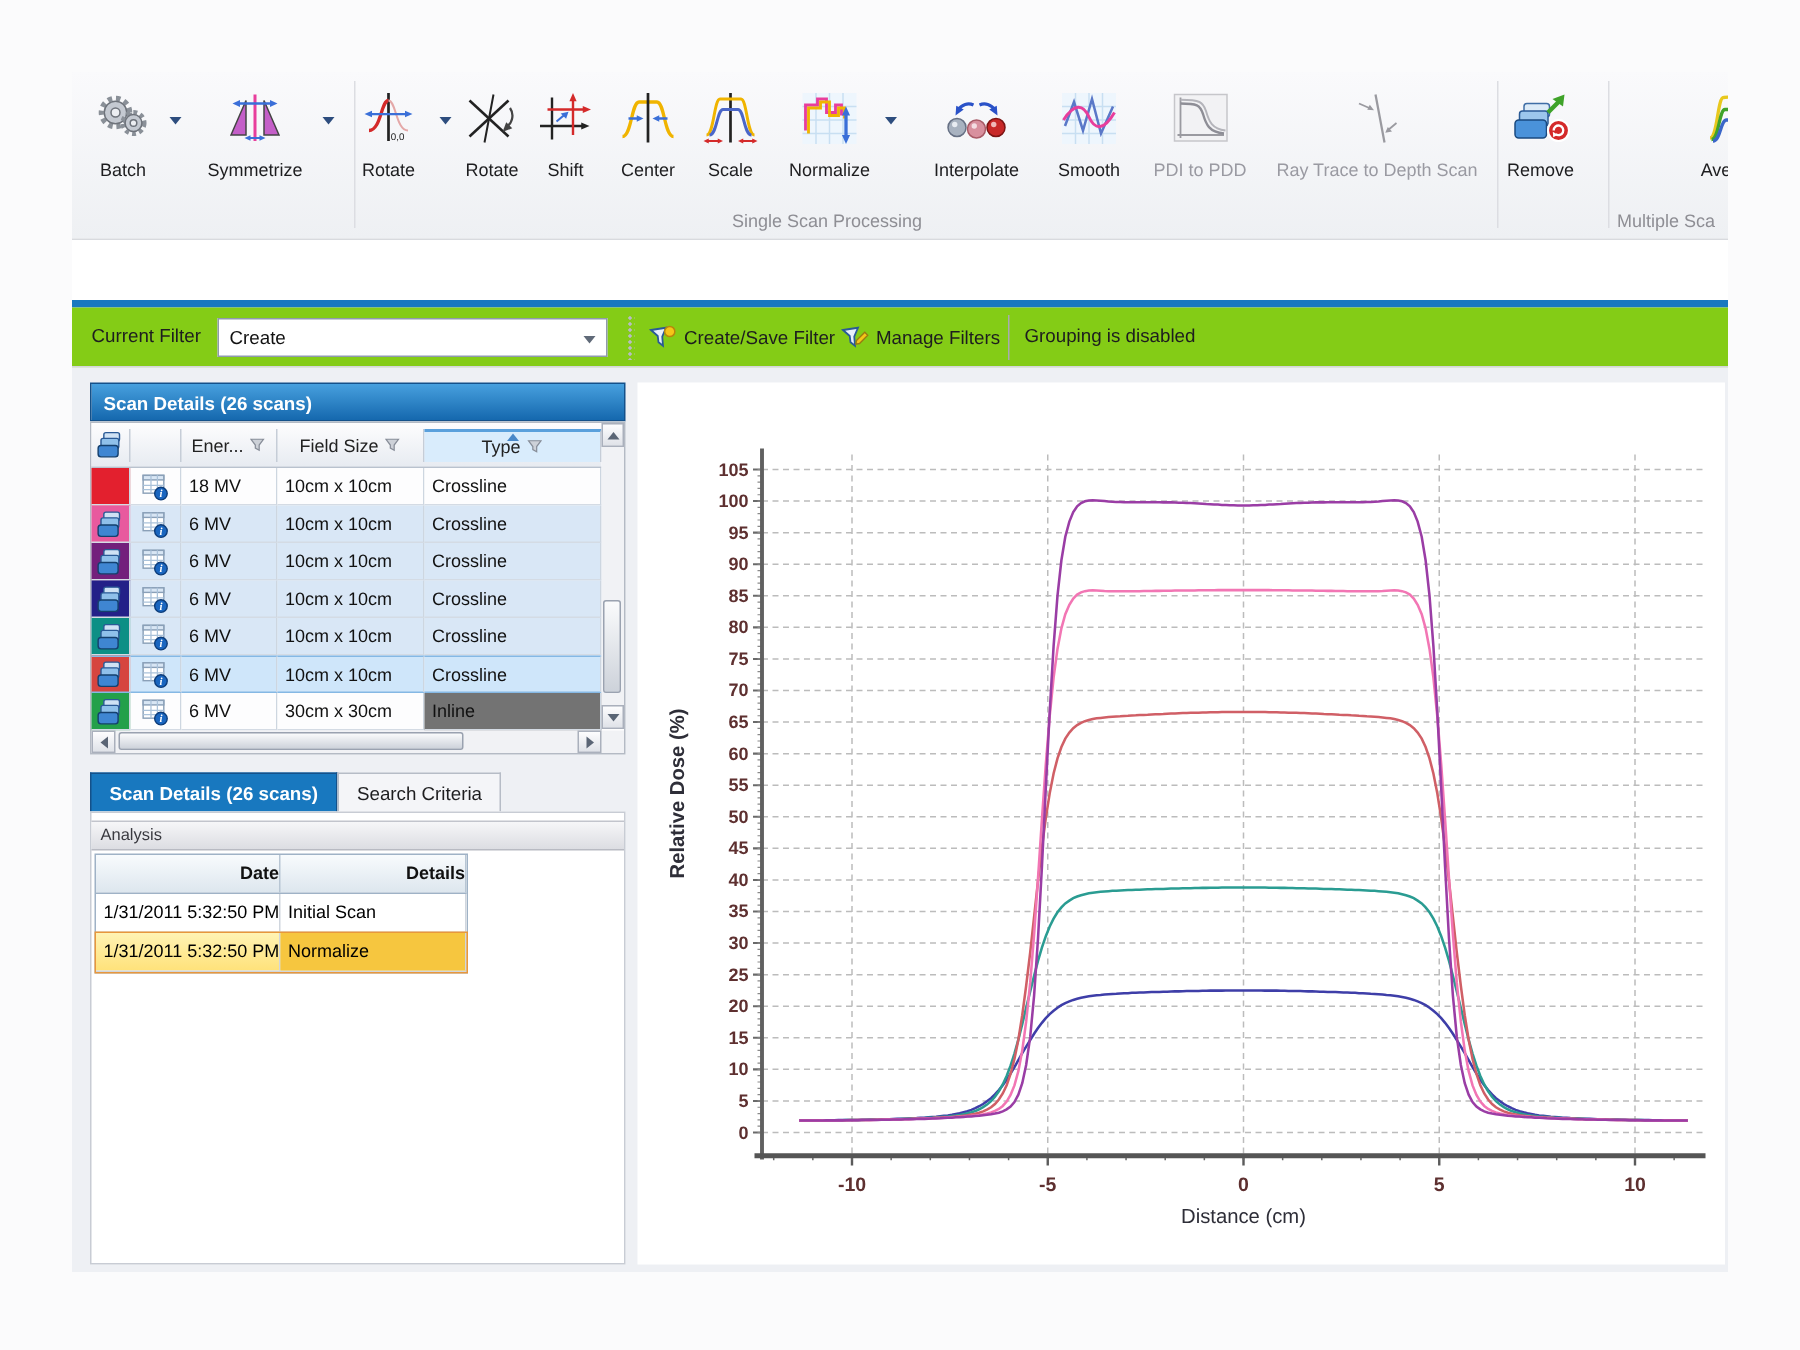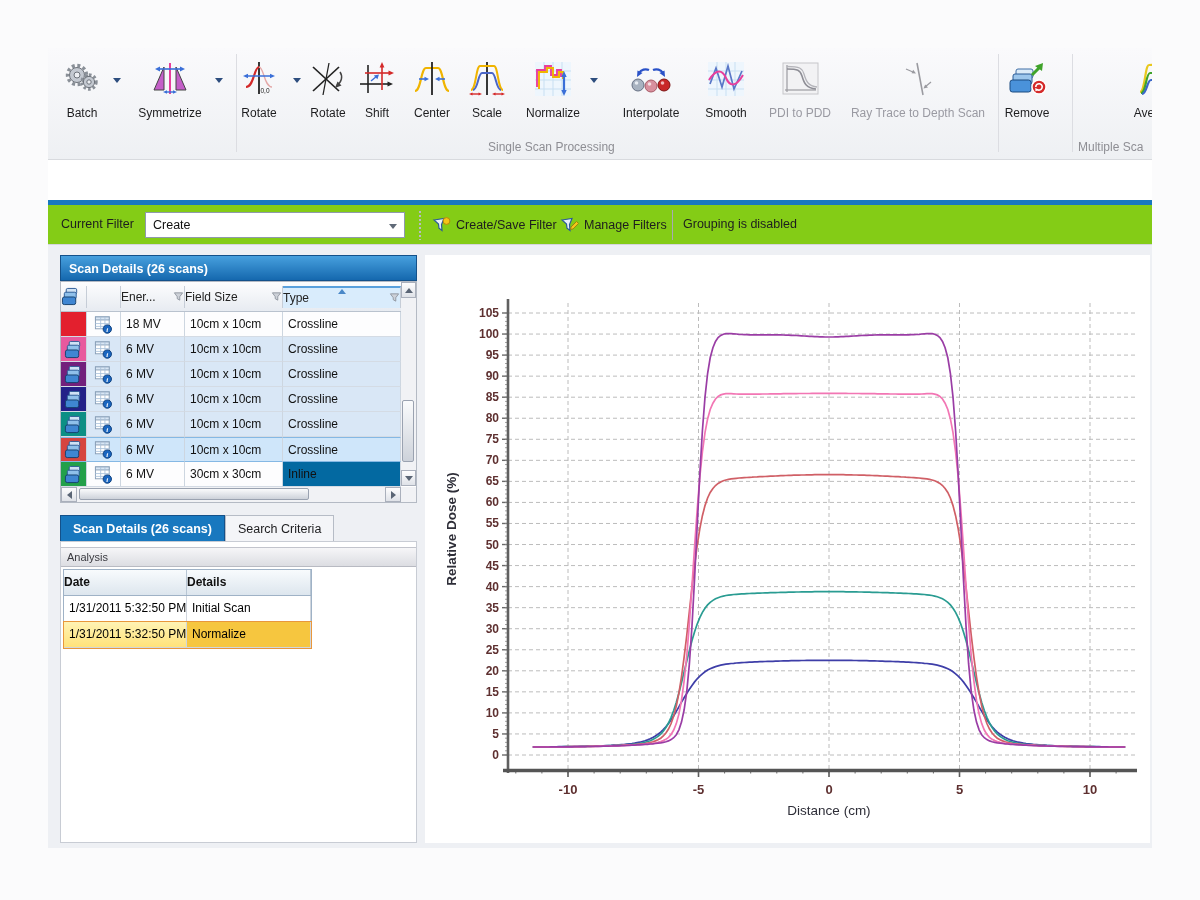--- a/index.html
+++ b/index.html
@@ -36,21 +36,21 @@
   #fb-grouping { position:absolute; left:635px; top:12px; font-size:12.5px; color:#1d1d1f; }
 
   
   #content { position:absolute; left:0; top:197px; width:1104px; height:603px; background:#eef0f4; }
 
   
   #scan-header { position:absolute; left:12px; top:10px; width:357px; height:26px;
     background:linear-gradient(#47a0de,#1568ae); color:#fff; font-weight:bold; font-size:12.5px; line-height:26px; padding-left:8px; border:1px solid #14518a; }
   #scan-table { position:absolute; left:12px; top:36px; width:357px; height:222px; background:#fff; border:1px solid #b4bac4; }
   .st-hrow { position:absolute; left:0; top:0; height:30px; background:linear-gradient(#fdfdfe,#e7ebf1); border-bottom:1px solid #b9c2ce; display:flex; align-items:center; font-size:12px; font-weight:normal; color:#222; }
-  .st-hcell { height:22px; border-right:1px solid #c6cdd7; display:flex; align-items:center; justify-content:space-between; gap:4px; position:relative; cursor:pointer; }
+  .st-hcell { height:22px; border-right:1px solid #c6cdd7; display:flex; align-items:center; justify-content:center; gap:4px; position:relative; cursor:pointer; }
   .st-hcell.type-col { background:#d9ecfc; border-top:2px solid #5aa0dc; }
   .sort-up { position:absolute; top:1px; left:50%; margin-left:-4px; width:0; height:0; border-left:4px solid transparent; border-right:4px solid transparent; border-bottom:5px solid #4a88c8; }
   .st-row { position:absolute; left:0; height:25px; display:flex; font-size:12px; color:#111; cursor:pointer; }
   .st-cell { height:25px; border-right:1px solid #cdd6e0; border-bottom:1px solid #d4dbe4; display:flex; align-items:center; padding-left:5px; overflow:hidden; }
   .swatch-cell { justify-content:center; padding-left:0; }
   .st-row.sel .st-cell { border-top:1px solid #85b8e4; border-bottom:1px solid #85b8e4; }
 
   
   .sb { position:absolute; background:#f1f2f5; }
   .sb-btn { position:absolute; background:linear-gradient(#fdfdfe,#dfe2e8); border:1px solid #aab0bc; display:flex; align-items:center; justify-content:center; cursor:pointer; }
@@ -62,21 +62,21 @@
   .tri.right { border-top:4px solid transparent; border-bottom:4px solid transparent; border-left:5px solid #5a6575; }
 
   
   #detail-tabs { position:absolute; left:12px; top:270px; height:26px; display:flex; }
   .dtab { height:26px; line-height:26px; padding:0 12px; font-size:12.5px; border:1px solid #b6bcc6; border-bottom:none; background:#f4f5f8; color:#1d1d1f; cursor:pointer; white-space:nowrap; }
   .dtab.active { background:#1878bf; color:#fff; font-weight:bold; border-color:#14518a; }
   #detail-page { position:absolute; left:12px; top:296px; width:357px; height:302px; background:#fff; border:1px solid #c8ccd4; }
   #analysis-bar { position:absolute; left:0; top:5px; width:355px; height:20px; background:linear-gradient(#f6f6f8,#dcdde2); border-top:1px solid #c2c4cc; border-bottom:1px solid #b8bac2; font-size:11px; color:#3a3a40; line-height:18px; padding-left:6px; }
   #hist-table { position:absolute; left:2px; top:27px; width:249px; border:1px solid #9fb2c6; font-size:12px; }
   .ht-hrow { display:flex; background:linear-gradient(#f8fbfd,#dde6ee); border-bottom:1px solid #9fb2c6; font-weight:bold; color:#111; }
-  .ht-hcell { height:25px; line-height:25px; text-align:left; border-right:1px solid #b8c6d4; }
+  .ht-hcell { height:25px; line-height:25px; text-align:right; border-right:1px solid #b8c6d4; }
   .ht-row { display:flex; background:#fff; border-bottom:1px solid #d0d6de; cursor:pointer; }
   .ht-cell { height:25px; line-height:25px; border-right:1px solid #d0d6de; padding-left:5px; white-space:nowrap; overflow:hidden; }
   .ht-row.hl { background:linear-gradient(#fff3b4,#ffe27a); outline:1px solid #e8973c; }
   .ht-row.hl .ht-cell.det { background:#f6c63f; }
 
   
   #chart-panel { position:absolute; left:377px; top:10px; width:725px; height:588px; background:#fff; }
 
   .icon-wrap { display:inline-flex; align-items:center; justify-content:center; }
 </style>
@@ -553,21 +553,21 @@
                 <rect x="1.5" y="2" width="14.5" height="12.5" fill="#fff" stroke="#8aa0b8"></rect>
                 <rect x="1.5" y="2" width="14.5" height="3.2" fill="#d8e6f4" stroke="#8aa0b8"></rect>
                 <path d="M1.5 9 H16 M1.5 12 H16 M7 2 V14.5 M11.5 2 V14.5" stroke="#aac2da" stroke-width="0.9"></path>
                 <circle cx="14" cy="14.8" r="4.4" fill="#1a66c0" stroke="#0d3d7a"></circle>
                 <text x="14" y="17.4" text-anchor="middle" font-size="7.5" font-style="italic" font-weight="bold" fill="#fff" font-family="serif">i</text>
               </svg>
             </div>
           </div>
           <div class="st-cell" style="width: 64px; background: rgb(253, 253, 254);">6 MV</div>
           <div class="st-cell" style="width: 98px; background: rgb(253, 253, 254);">30cm x 30cm</div>
-          <div class="st-cell" style="width: 118px; background: #0369a1;">Inline</div>
+          <div class="st-cell" style="width: 118px; background: #737373;">Inline</div>
         </div>
         <div class="sb" style="left: 340px; top: 0px; width: 15px; height: 204px;">
           <div class="sb-btn" style="left: 0px; top: 0px; width: 15px; height: 16px;">
             <div class="tri up"></div>
           </div>
           <div class="sb-btn" style="left: 0px; top: 188px; width: 15px; height: 16px;">
             <div class="tri down"></div>
           </div>
           <div class="sb-thumb" style="left: 1px; top: 118px; width: 12px; height: 62px;"></div>
         </div>

